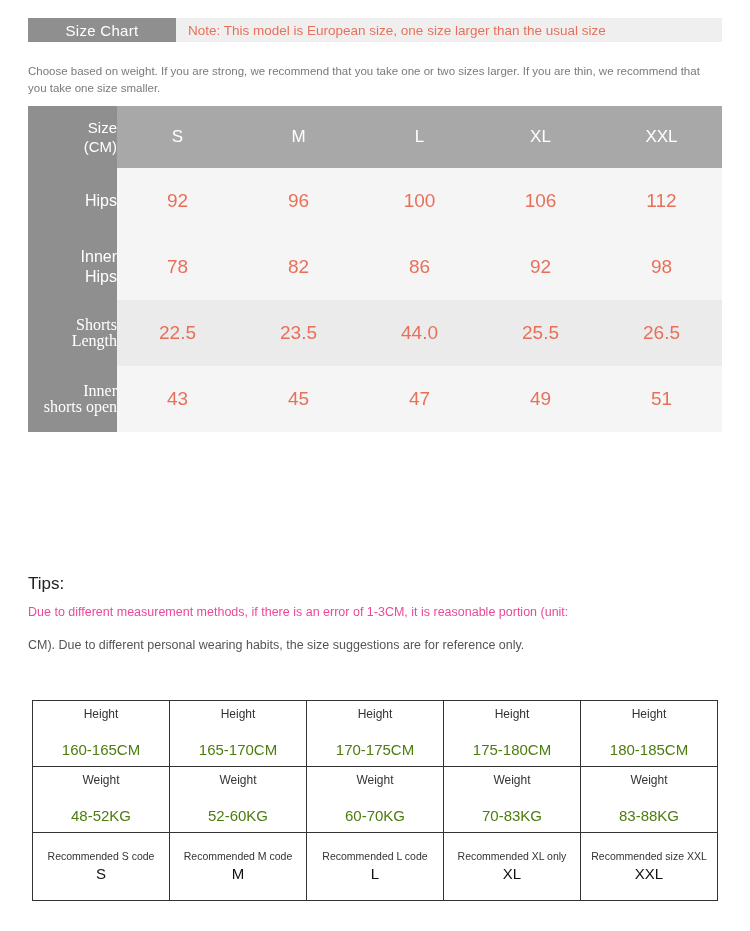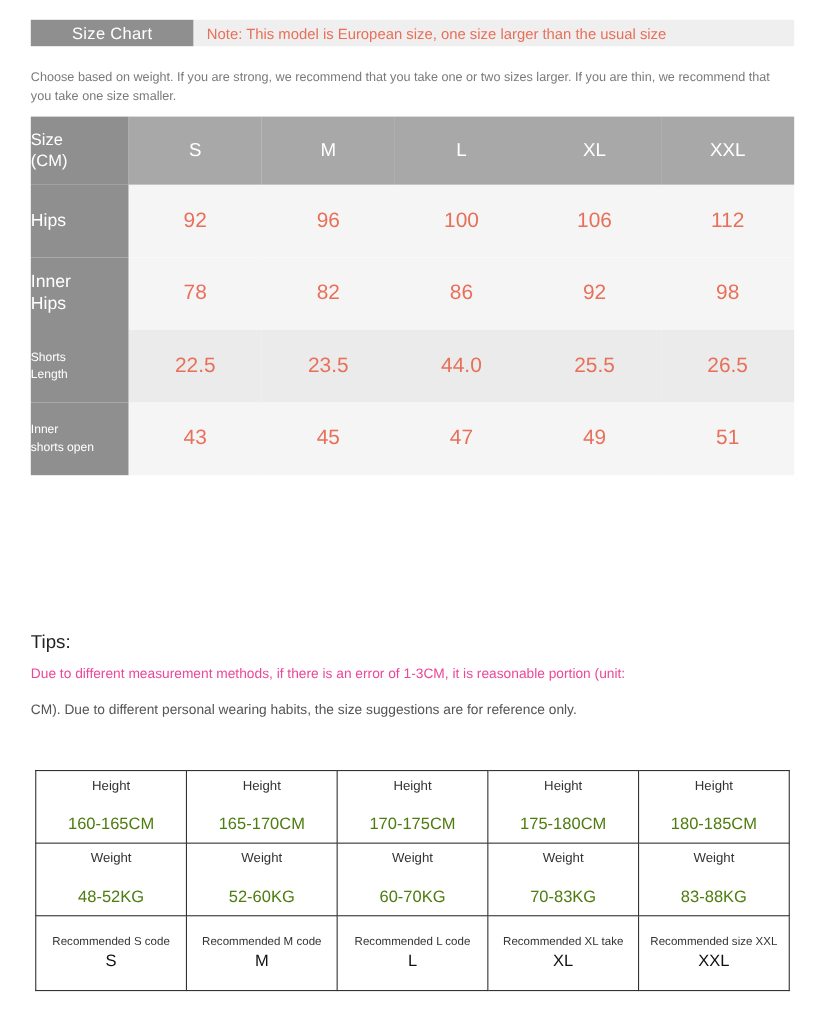--- a/index.html
+++ b/index.html
@@ -74,29 +74,30 @@
     table-layout: fixed;
   }
   .size-table td, .size-table th {
     padding: 0;
     margin: 0;
   }
   .size-table .label-cell {
     width: 89px;
     background: #8f8f8f;
     color: #ffffff;
-    text-align: left;
+    text-align: right;
     vertical-align: middle;
     font-size: 16px;
     line-height: 20px;
     font-weight: normal;
   }
   .size-table .label-cell.small {
-    font-size: 11px;
+    font-size: 16px;
     line-height: 16px;
+    font-family: Liberation Serif, serif;
   }
   .size-table thead .label-cell {
     font-size: 15px;
     line-height: 19px;
   }
   .size-table .head-cell {
     background: #a8a8a8;
     color: #ffffff;
     text-align: center;
     vertical-align: middle;
@@ -315,21 +316,21 @@
         </td>
         <td class="rec-cell">
           <span class="rec-cap">Recommended M code</span>
           <span class="rec-val">M</span>
         </td>
         <td class="rec-cell">
           <span class="rec-cap">Recommended L code</span>
           <span class="rec-val">L</span>
         </td>
         <td class="rec-cell">
-          <span class="rec-cap">Recommended XL take</span>
+          <span class="rec-cap">Recommended XL only</span>
           <span class="rec-val">XL</span>
         </td>
         <td class="rec-cell">
           <span class="rec-cap">Recommended size XXL</span>
           <span class="rec-val">XXL</span>
         </td>
       </tr>
     </tbody>
   </table>
 

